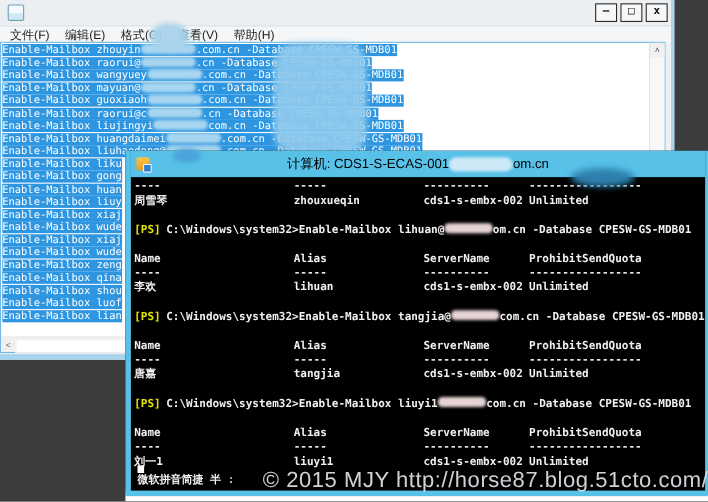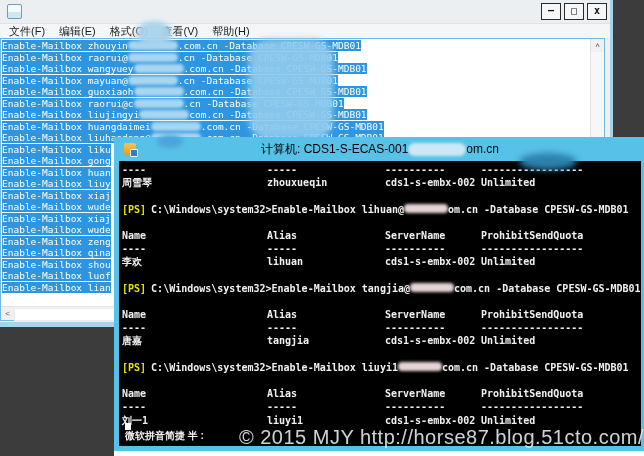--- a/index.html
+++ b/index.html
@@ -58,21 +58,21 @@
             font-family:"DejaVu Sans Mono",monospace;font-size:10px;font-weight:bold;color:#f0f0f0;
             line-height:13.2px;padding:2px 0 0 3px;white-space:pre;}
   .con-row{position:relative;height:13.2px;}
   .con-row .c{position:absolute;top:0;}
   .c0{left:0;} .c1{left:145px;} .c2{left:263px;} .c3{left:359px;}
   .con-blank{height:13.2px;}
   .con-cmd{height:13.2px;white-space:pre;}
   .ps{color:#e5e500;margin-right:5px;}
   .con-redact{display:inline-block;width:44px;height:9px;background:#e6d4d4;border-radius:4px;
               filter:blur(1.5px);}
-  .con-ime{position:absolute;left:6px;bottom:3px;font-family:Liberation Sans, sans-serif;
+  .con-ime{position:absolute;left:6px;bottom:3px;font-family:Liberation Mono, monospace;
            font-size:10px;font-weight:bold;color:#f0f0f0;}
   .con-cursor{position:absolute;left:0;top:-6px;width:6px;height:7px;background:#fff;}
   .blob-small{position:absolute;left:157px;top:135px;width:26px;height:13px;background:#4ba5da;
               border-radius:50%;filter:blur(2px);z-index:20;}
   .bottom-white{position:absolute;left:114px;top:451px;width:530px;height:5px;background:#fff;z-index:12;}
   .watermark{position:absolute;right:0px;top:426px;white-space:nowrap;font-size:20px;
              color:rgba(224,228,232,0.92);letter-spacing:0.5px;z-index:30;}
 </style>
 </head>
 <body>

